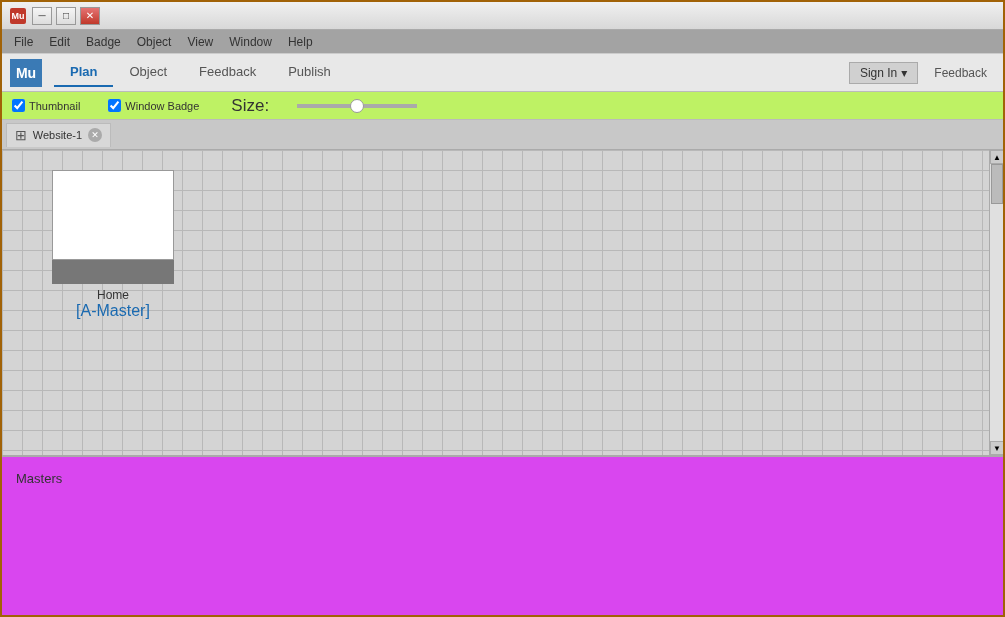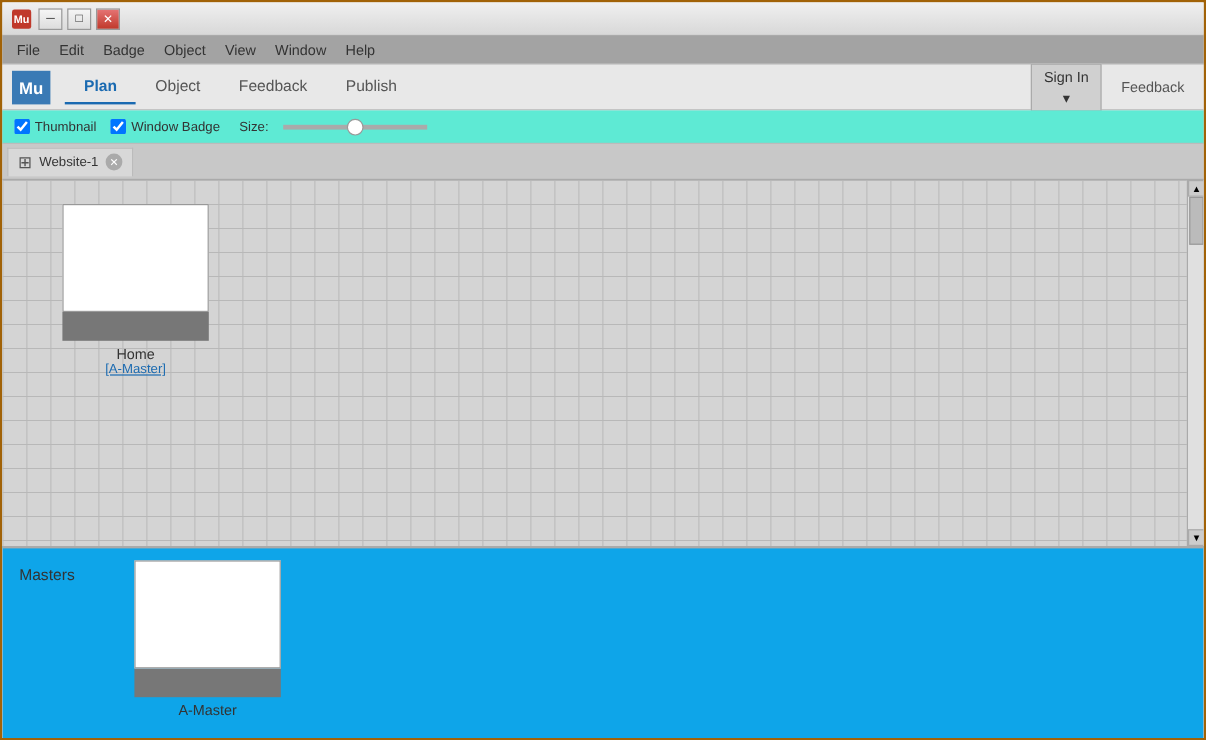--- a/index.html
+++ b/index.html
@@ -20,28 +20,28 @@
     .menu-item { padding: 2px 8px; cursor: pointer; font-size: 12px; color: #333; }
 
     
     .toolbar { background: #e8e8e8; height: 38px; display: flex; align-items: center; padding: 0 8px; border-bottom: 1px solid #bbb; flex-shrink: 0; }
     .logo-box { width: 32px; height: 28px; background: #3a7ab5; display: flex; align-items: center; justify-content: center; margin-right: 12px; }
     .logo-text { color: white; font-weight: bold; font-size: 14px; }
     .nav-tabs { display: flex; gap: 0; }
     .nav-tab { padding: 6px 16px; cursor: pointer; font-size: 13px; color: #555; border-bottom: 2px solid transparent; }
     .nav-tab.active { color: #1a6ab1; font-weight: bold; border-bottom: 2px solid #1a6ab1; text-align: center; }
     .toolbar-right { margin-left: auto; display: flex; align-items: center; gap: 8px; }
-    .sign-in-btn { background: #d0d0d0; border: 1px solid #aaa; padding: 3px 10px; cursor: pointer; font-size: 12px; color: #333; display: flex; align-items: center; gap: 4px; flex-direction: column; }
+    .sign-in-btn { background: #d0d0d0; border: 1px solid #aaa; padding: 3px 10px; cursor: pointer; font-size: 12px; color: #333; display: flex; align-items: center; gap: 4px; }
     .feedback-btn { background: transparent; border: none; padding: 3px 8px; cursor: pointer; font-size: 12px; color: #555; }
 
     
-    .options-bar { background: #5eead4; height: 28px; display: flex; align-items: center; padding: 0 10px; gap: 12px; border-bottom: 1px solid #bbb; flex-shrink: 0; }
+    .options-bar { background: #bef264; height: 28px; display: flex; align-items: center; padding: 0 10px; gap: 28px; border-bottom: 1px solid #bbb; flex-shrink: 0; }
     .checkbox-item { display: flex; align-items: center; gap: 4px; font-size: 11px; color: #333; }
     .checkbox-item input[type="checkbox"] { width: 13px; height: 13px; }
-    .size-label { font-size: 11px; color: #333; margin-left: 4px; }
+    .size-label { font-size: 17px; color: #333; margin-left: 4px; }
     .slider-container { display: flex; align-items: center; }
     .slider { width: 120px; height: 4px; appearance: none; background: linear-gradient(to right, #aaa, #aaa); outline: none; cursor: pointer; }
     .slider::-webkit-slider-thumb { appearance: none; width: 14px; height: 14px; background: white; border: 1px solid #999; border-radius: 50%; cursor: pointer; }
 
     
     .tab-bar { background: #c8c8c8; height: 30px; display: flex; align-items: center; padding: 0 4px; border-bottom: 1px solid #aaa; flex-shrink: 0; }
     .site-tab { background: #d8d8d8; border: 1px solid #bbb; border-bottom: none; height: 24px; display: flex; align-items: center; padding: 0 8px; gap: 6px; font-size: 11px; color: #333; cursor: pointer; }
     .site-tab-icon { font-size: 14px; color: #555; }
     .tab-close { width: 14px; height: 14px; background: #aaa; border-radius: 50%; display: flex; align-items: center; justify-content: center; font-size: 9px; color: white; cursor: pointer; }
 
@@ -60,24 +60,24 @@
     .plan-scroll-right { position: absolute; right: 0; top: 0; bottom: 0; width: 14px; background: #ddd; border-left: 1px solid #aaa; display: flex; flex-direction: column; }
     .scroll-btn { width: 14px; height: 14px; background: #ccc; border: 1px solid #aaa; display: flex; align-items: center; justify-content: center; font-size: 8px; cursor: pointer; flex-shrink: 0; }
     .scroll-track { flex: 1; background: #e0e0e0; }
     .scroll-thumb { width: 12px; height: 40px; background: #bbb; border: 1px solid #999; margin: 0 auto; }
 
     
     .page-thumb { position: absolute; top: 20px; left: 50px; display: flex; flex-direction: column; align-items: center; }
     .page-card { width: 122px; height: 90px; background: white; border: 1px solid #999; position: relative; cursor: pointer; }
     .page-card-footer { width: 122px; height: 24px; background: #777; }
     .page-label { font-size: 12px; color: #333; margin-top: 4px; text-align: center; }
-    .page-master { font-size: 11px; color: #1a6ab1; text-align: center; text-decoration: underline; }
+    .page-master { font-size: 16px; color: #1a6ab1; text-align: center; }
 
     
-    .masters-section { height: 160px; background: #0ea5e9; border-top: 2px solid #aaa; position: relative; flex-shrink: 0; }
+    .masters-section { height: 160px; background: #d946ef; border-top: 2px solid #aaa; position: relative; flex-shrink: 0; }
     .masters-label { position: absolute; top: 14px; left: 14px; font-size: 13px; color: #333; font-weight: normal; }
     .master-thumb { position: absolute; top: 10px; left: 110px; display: flex; flex-direction: column; align-items: center; }
     .master-card { width: 122px; height: 90px; background: white; border: 1px solid #999; position: relative; cursor: pointer; }
     .master-card-footer { width: 122px; height: 24px; background: #777; }
     .master-label { font-size: 12px; color: #333; margin-top: 4px; text-align: center; }
   </style>
 </head>
 <body>
 
 <div class="window">
@@ -160,20 +160,15 @@
         <div class="scroll-btn">▲</div>
         <div class="scroll-track">
           <div class="scroll-thumb"></div>
         </div>
         <div class="scroll-btn">▼</div>
       </div>
     </div>
 
     <div class="masters-section">
       <span class="masters-label">Masters</span>
-      <div class="master-thumb">
-        <div class="master-card"></div>
-        <div class="master-card-footer"></div>
-        <div class="master-label">A-Master</div>
-      </div>
     </div>
   </div>
 </div>
 
 </body></html>

